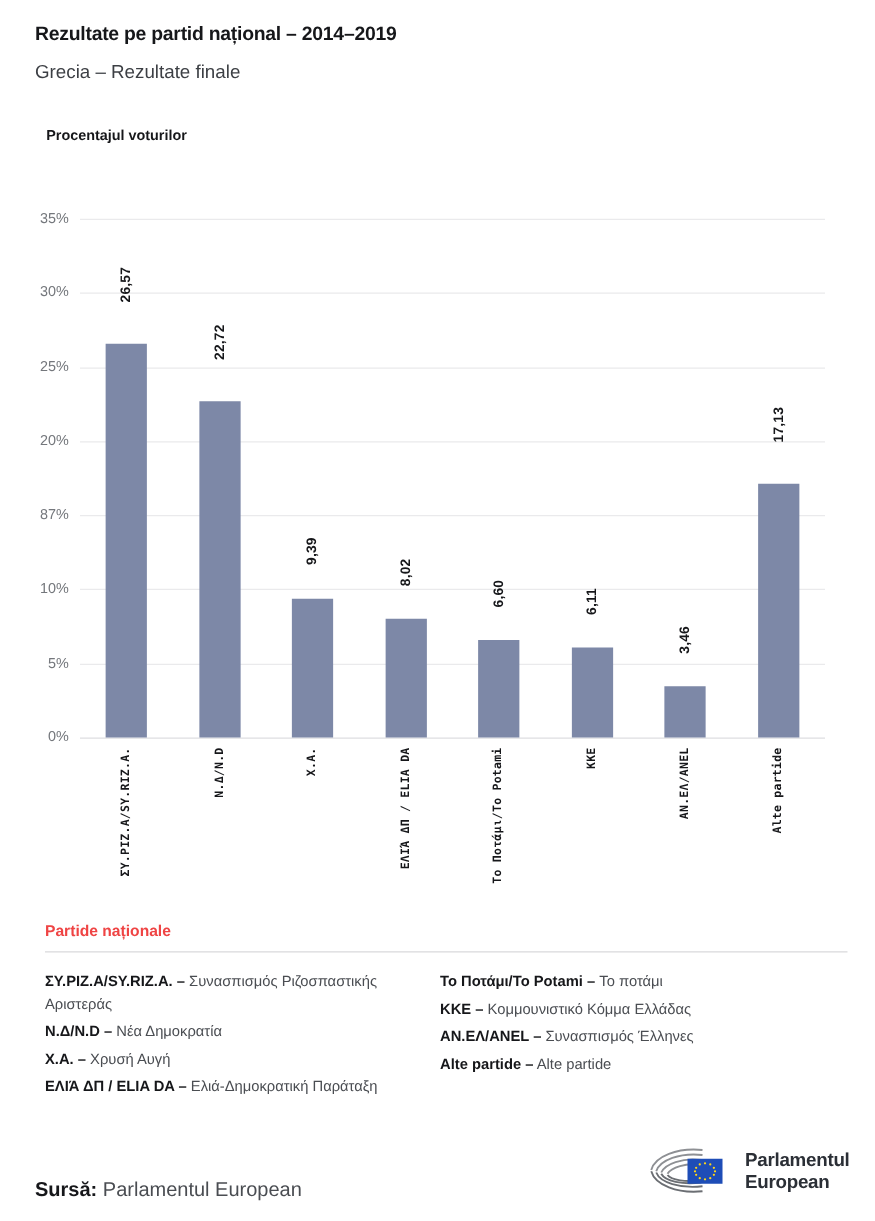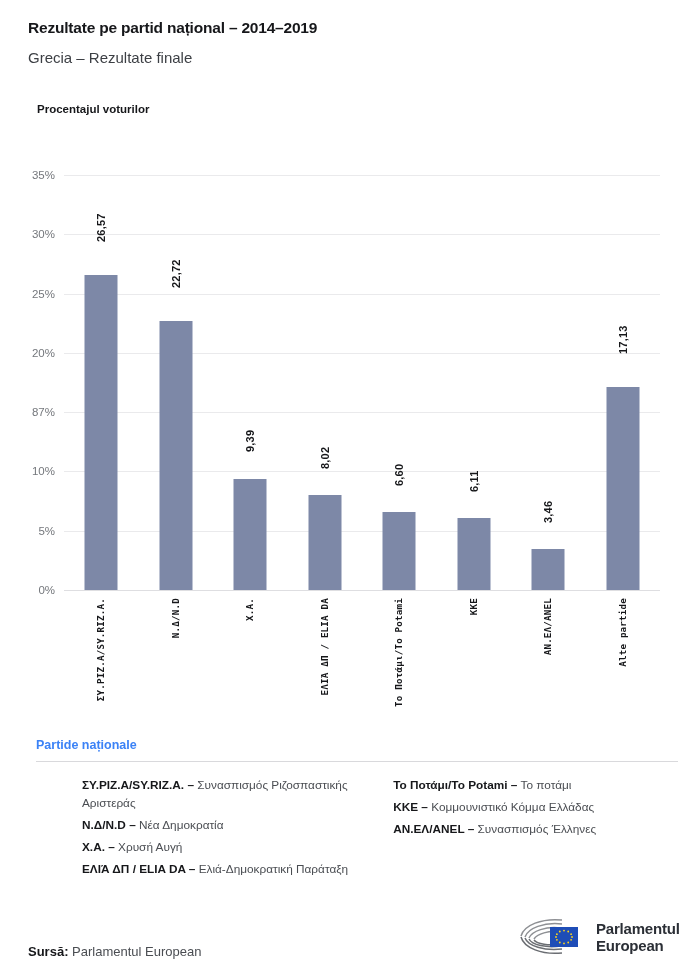--- a/index.html
+++ b/index.html
@@ -80,41 +80,41 @@
     transform: rotate(180deg);
     white-space: nowrap;
     margin-left: -6px;
     letter-spacing: 0.2px;
   }
 
   
   .legend { position: absolute; left: 0; top: 738px; width: 700px; }
   .legend-title {
     margin-left: 36px;
-    font-size: 12.5px; font-weight: bold; color: #3b82f6;
+    font-size: 12.5px; font-weight: bold; color: #ef4444;
   }
   .legend-rule {
     margin: 9px 22px 0 36px;
     height: 1px; background: #d9d9dc;
   }
   .legend-cols {
-    display: flex; margin-top: 14px; margin-left: 46px;
+    display: flex; margin-top: 14px;
   }
   .legend-col { width: 325px; padding-left: 36px; }
   .legend-col.right { padding-left: 27px; width: 339px; }
   .legend-item {
     font-size: 11.8px; line-height: 18px;
     color: #4a4d52; margin-bottom: 4px;
   }
   .legend-item b { color: #16171a; font-weight: bold; }
 
   
   .source {
     position: absolute; left: 28px; top: 944px;
-    font-size: 13px; color: #4a4d52;
+    font-size: 16px; color: #4a4d52;
   }
   .source b { color: #16171a; }
 
   .logo { position: absolute; left: 516px; top: 915px; width: 168px; height: 48px; }
   .logo-text {
     position: absolute; left: 80px; top: 5px;
     font-size: 15px; font-weight: bold; line-height: 17px;
     color: #2b2f36; letter-spacing: -0.2px;
   }
 </style>
@@ -229,20 +229,21 @@
       <div class="legend-col" id="legend-left">
           <div class="legend-item"><b>ΣΥ.ΡΙΖ.Α/SY.RIZ.A. –</b><span> Συνασπισμός Ριζοσπαστικής Αριστεράς</span></div>
           <div class="legend-item"><b>Ν.Δ/N.D –</b><span> Νέα Δημοκρατία</span></div>
           <div class="legend-item"><b>Χ.Α. –</b><span> Χρυσή Αυγή</span></div>
           <div class="legend-item"><b>ΕΛΙΆ ΔΠ / ELIA DA –</b><span> Ελιά-Δημοκρατική Παράταξη</span></div>
         </div>
       <div class="legend-col right" id="legend-right">
           <div class="legend-item"><b>Το Ποτάμι/To Potami –</b><span> Το ποτάμι</span></div>
           <div class="legend-item"><b>KKE –</b><span> Κομμουνιστικό Κόμμα Ελλάδας</span></div>
           <div class="legend-item"><b>ΑΝ.ΕΛ/ANEL –</b><span> Συνασπισμός Έλληνες</span></div>
+          <div class="legend-item"><b>Alte partide –</b><span> Alte partide</span></div>
         </div>
     </div>
   </div>
 
   <div class="source">
     <b>Sursă:</b>
     <span>Parlamentul European</span>
   </div>
 
   <div class="logo">

